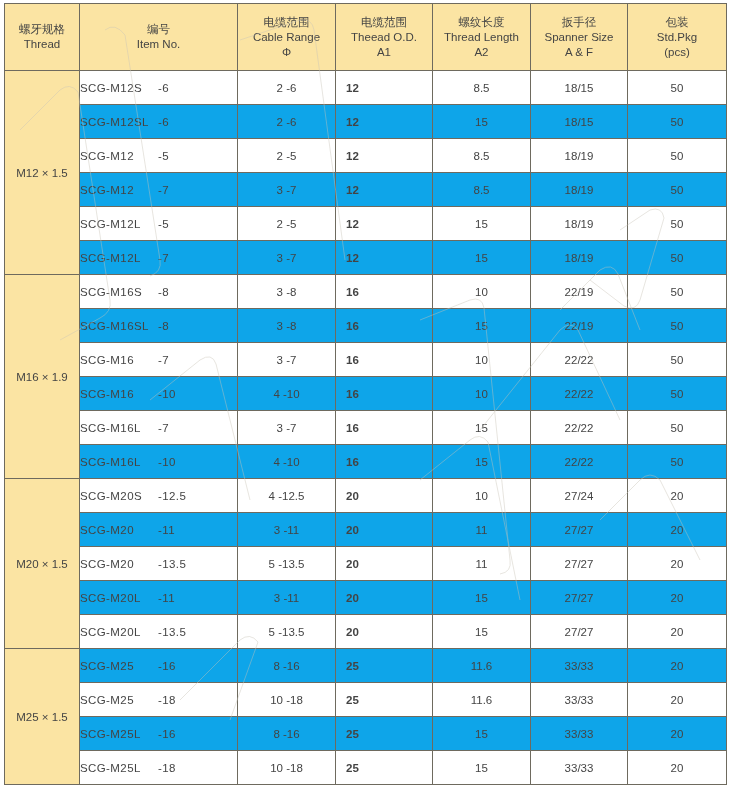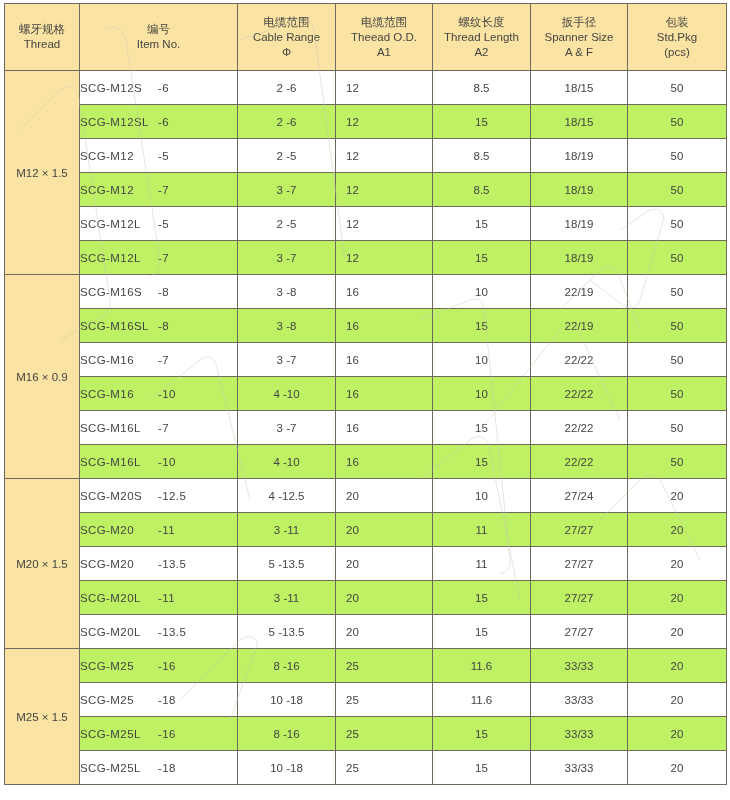--- a/index.html
+++ b/index.html
@@ -6,26 +6,26 @@
   body { width:730px; height:800px; position:relative; overflow:hidden;
          font-family:"Liberation Sans", "DejaVu Sans", sans-serif; color:#333; }
   .unit { position:absolute; top:2px; right:8px; font-size:11px; color:#444; letter-spacing:0.5px; }
   table { position:absolute; left:4px; top:3px; border-collapse:collapse; table-layout:fixed; width:722px; }
   col.c0 { width:75px; } col.c1 { width:158px; } col.c2 { width:98px; }
   col.c3 { width:97px; } col.c4 { width:98px; } col.c5 { width:97px; } col.c6 { width:99px; }
   th { background:#fbe4a3; border:1px solid #6e6a5e; font-weight:normal; font-size:11.5px;
        line-height:15px; height:66px; padding:0; text-align:center; vertical-align:middle; color:#444; }
   td { border:1px solid #6e6a5e; font-size:11.5px; height:33px; padding:0; text-align:center;
        vertical-align:middle; color:#444; }
-  tr.alt td.d { background:#bef264; }
+  tr.alt td.d { background:#0ea5e9; }
   tr.norm td.d { background:#ffffff; }
   td.thread { background:#fbe4a3 !important; font-size:11.5px;margin-left:28px; }
   td.item { text-align:left; white-space:pre; font-family:"Liberation Sans", sans-serif; letter-spacing:0.4px; }
   td.item .code { display:inline-block; width:78px; }
-  td.od { text-align:left; padding-left:10px; }
+  td.od { text-align:left; padding-left:10px;font-weight:bold; }
   .hline { display:block; }
   .wm { position:absolute; inset:0; pointer-events:none; }
 </style>
 </head>
 <body>
 
 <div class="unit">单位：mm</div>
 
 <table>
   <colgroup>
@@ -118,21 +118,21 @@
       </tr>
       <tr class="alt">
         <td class="d item"><span class="code">SCG-M12L</span><span>-7</span></td>
         <td class="d ">3 -7</td>
         <td class="d od">12</td>
         <td class="d ">15</td>
         <td class="d ">18/19</td>
         <td class="d ">50</td>
       </tr>
       <tr class="norm">
-        <td class="thread" rowspan="6">M16 × 0.9</td>
+        <td class="thread" rowspan="6">M16 × 1.9</td>
         <td class="d item"><span class="code">SCG-M16S</span><span>-8</span></td>
         <td class="d ">3 -8</td>
         <td class="d od">16</td>
         <td class="d ">10</td>
         <td class="d ">22/19</td>
         <td class="d ">50</td>
       </tr>
       <tr class="alt">
         <td class="d item"><span class="code">SCG-M16SL</span><span>-8</span></td>
         <td class="d ">3 -8</td>

